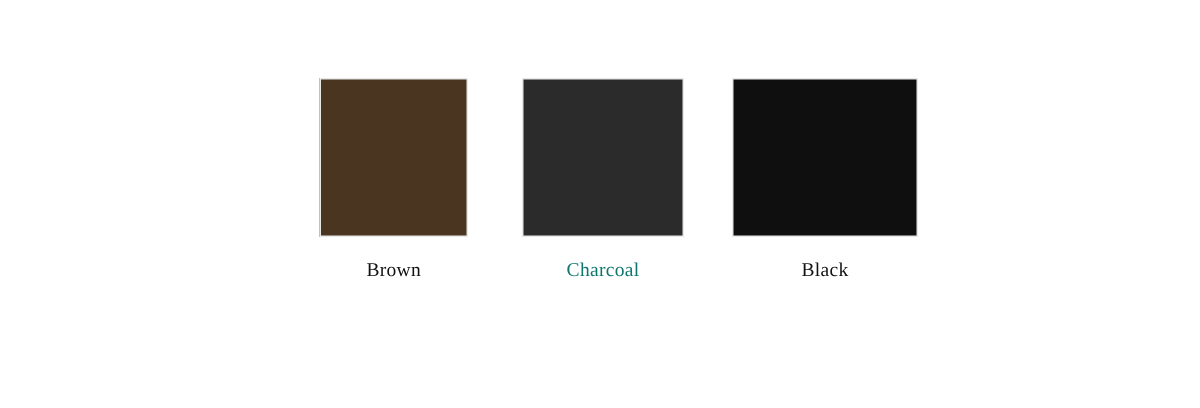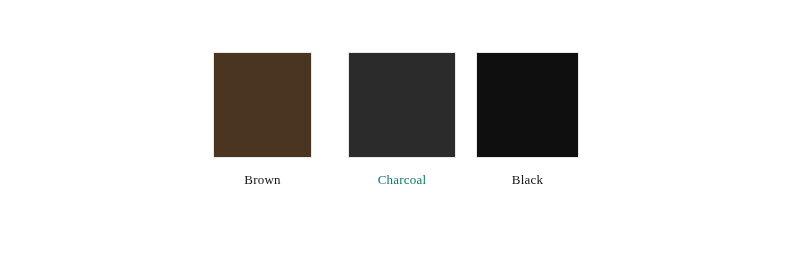--- a/index.html
+++ b/index.html
@@ -37,21 +37,21 @@
     font-size: 13px;
     line-height: 14px;
     color: #121212;
     margin-top: 15px;
     white-space: nowrap;
     letter-spacing: 0.2px;
   }
   
   #swatch-group-0 { left: 213px; width: 99px; }
   #swatch-group-1 { left: 348px; width: 108px; }
-  #swatch-group-2 { left: 476px; width: 103px; }
+  #swatch-group-2 { left: 488px; width: 124px; }
 </style>
 </head>
 <body style="background: rgb(255, 255, 255);">
 
 <div id="swatch-figure">
 
   <div class="swatch-group" id="swatch-group-0">
     <span class="swatch-chip" style="background-color: rgb(74, 53, 32); border-color: rgb(232, 232, 230);"></span>
     <span class="swatch-label" style="color: rgb(18, 18, 18);">Brown</span>
   </div>

